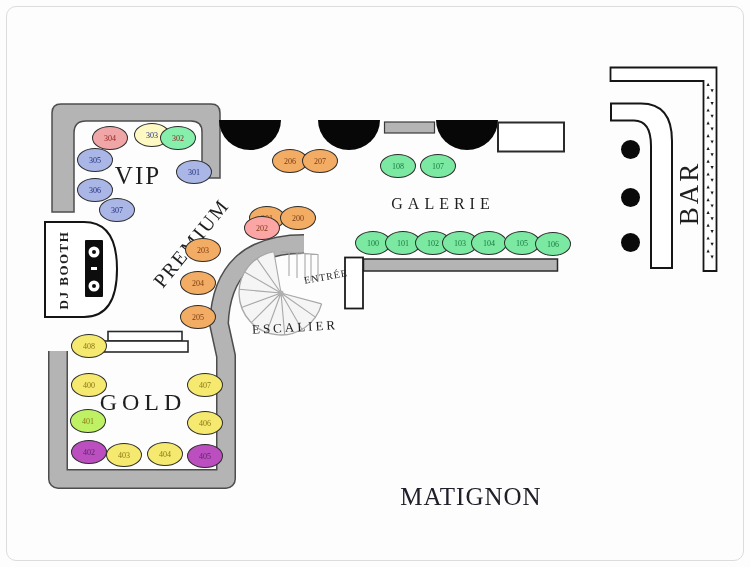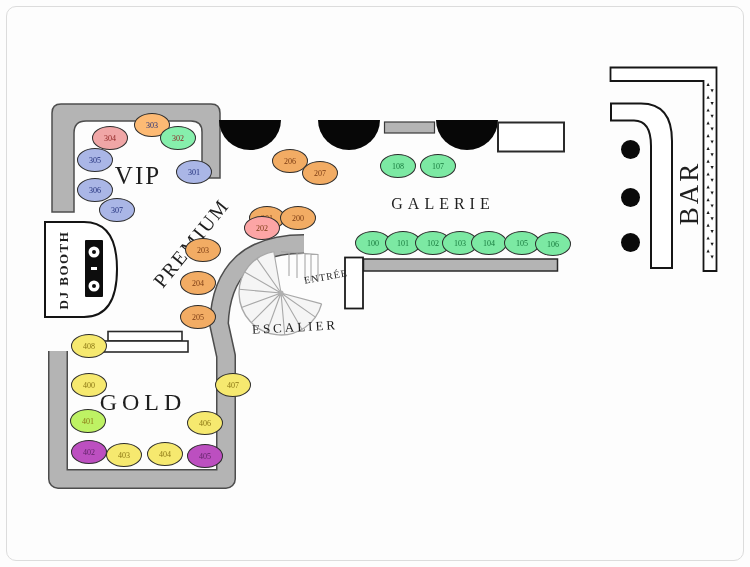--- a/index.html
+++ b/index.html
@@ -127,51 +127,52 @@
   <div class="lbl premium">PREMIUM</div>
   <div class="lbl galerie">GALERIE</div>
   <div class="lbl gold">GOLD</div>
   <div class="lbl escalier">ESCALIER</div>
   <div class="lbl entree">ENTRÉE</div>
   <div class="lbl dj">DJ BOOTH</div>
   <div class="lbl bar">BAR</div>
 
   <div id="tables">
       <div class="table" title="VIP 304" style="left: 92px; top: 126px; background: rgb(240, 166, 166); color: rgb(140, 31, 31);">304</div>
-      <div class="table" title="VIP 303" style="left: 134px; top: 113px; background: #fdba74; color: rgb(31, 45, 122);">303</div>
+      <div class="table" title="VIP 303" style="left: 134px; top: 123px; background: #fef9c3; color: rgb(31, 45, 122);">303</div>
       <div class="table" title="VIP 302" style="left: 160px; top: 126px; background: #86efac; color: rgb(140, 31, 31);">302</div>
       <div class="table" title="VIP 305" style="left: 77px; top: 148px; background: rgb(170, 182, 230); color: rgb(31, 45, 122);">305</div>
       <div class="table" title="VIP 301" style="left: 176px; top: 160px; background: rgb(170, 182, 230); color: rgb(31, 45, 122);">301</div>
       <div class="table" title="VIP 306" style="left: 77px; top: 178px; background: rgb(170, 182, 230); color: rgb(31, 45, 122);">306</div>
       <div class="table" title="VIP 307" style="left: 99px; top: 198px; background: rgb(170, 182, 230); color: rgb(31, 45, 122);">307</div>
       <div class="table" title="PREMIUM 206" style="left: 272px; top: 149px; background: rgb(242, 172, 100); color: rgb(122, 58, 18);">206</div>
-      <div class="table" title="PREMIUM 207" style="left: 302px; top: 149px; background: rgb(242, 172, 100); color: rgb(122, 58, 18); margin-top: 12px;">207</div>
+      <div class="table" title="PREMIUM 207" style="left: 302px; top: 149px; background: rgb(242, 172, 100); color: rgb(122, 58, 18);">207</div>
       <div class="table" title="PREMIUM 201" style="left: 249px; top: 206px; background: rgb(242, 172, 100); color: rgb(122, 58, 18);">201</div>
       <div class="table" title="PREMIUM 200" style="left: 280px; top: 206px; background: rgb(242, 172, 100); color: rgb(122, 58, 18);">200</div>
       <div class="table" title="PREMIUM 202" style="left: 212px; top: 216px; background: #fca5a5; color: rgb(122, 58, 18); margin-left: 32px;">202</div>
       <div class="table" title="PREMIUM 203" style="left: 185px; top: 238px; background: rgb(242, 172, 100); color: rgb(122, 58, 18);">203</div>
       <div class="table" title="PREMIUM 204" style="left: 180px; top: 271px; background: rgb(242, 172, 100); color: rgb(122, 58, 18);">204</div>
       <div class="table" title="PREMIUM 205" style="left: 180px; top: 305px; background: rgb(242, 172, 100); color: rgb(122, 58, 18);">205</div>
       <div class="table" title="GALERIE 108" style="left: 380px; top: 154px; background: rgb(124, 233, 163); color: rgb(23, 122, 61);">108</div>
       <div class="table" title="GALERIE 107" style="left: 420px; top: 154px; background: rgb(124, 233, 163); color: rgb(23, 122, 61);">107</div>
       <div class="table" title="GALERIE 100" style="left: 355px; top: 231px; background: rgb(124, 233, 163); color: rgb(23, 122, 61);">100</div>
       <div class="table" title="GALERIE 101" style="left: 385px; top: 231px; background: rgb(124, 233, 163); color: rgb(23, 122, 61);">101</div>
       <div class="table" title="GALERIE 102" style="left: 415px; top: 231px; background: rgb(124, 233, 163); color: rgb(23, 122, 61);">102</div>
       <div class="table" title="GALERIE 103" style="left: 442px; top: 231px; background: rgb(124, 233, 163); color: rgb(23, 122, 61);">103</div>
       <div class="table" title="GALERIE 104" style="left: 471px; top: 231px; background: rgb(124, 233, 163); color: rgb(23, 122, 61);">104</div>
       <div class="table" title="GALERIE 105" style="left: 504px; top: 231px; background: rgb(124, 233, 163); color: rgb(23, 122, 61);">105</div>
       <div class="table" title="GALERIE 106" style="left: 535px; top: 232px; background: rgb(124, 233, 163); color: rgb(23, 122, 61);">106</div>
       <div class="table" title="GOLD 408" style="left: 71px; top: 334px; background: rgb(246, 233, 111); color: rgb(138, 118, 18);">408</div>
       <div class="table" title="GOLD 400" style="left: 71px; top: 373px; background: rgb(246, 233, 111); color: rgb(138, 118, 18);">400</div>
-      <div class="table" title="GOLD 407" style="left: 187px; top: 373px; background: rgb(246, 233, 111); color: rgb(138, 118, 18); margin-left: 28px;">407</div>
+      <div class="table" title="GOLD 407" style="left: 187px; top: 373px; background: rgb(246, 233, 111); color: rgb(138, 118, 18);">407</div>
       <div class="table" title="GOLD 401" style="left: 70px; top: 409px; background: #bef264; color: rgb(138, 118, 18);">401</div>
       <div class="table" title="GOLD 406" style="left: 187px; top: 411px; background: rgb(246, 233, 111); color: rgb(138, 118, 18);">406</div>
       <div class="table" title="GOLD 402" style="left: 71px; top: 440px; background: rgb(188, 79, 192); color: rgb(95, 35, 102);">402</div>
       <div class="table" title="GOLD 403" style="left: 106px; top: 443px; background: rgb(246, 233, 111); color: rgb(138, 118, 18);">403</div>
       <div class="table" title="GOLD 404" style="left: 147px; top: 442px; background: rgb(246, 233, 111); color: rgb(138, 118, 18);">404</div>
       <div class="table" title="GOLD 405" style="left: 187px; top: 444px; background: rgb(188, 79, 192); color: rgb(95, 35, 102);">405</div>
     </div>
 
   <div class="brand">
+    <div class="name">MATIGNON</div>
   </div>
 
   <div class="frame"></div>
 </div>
 
 </body></html>

